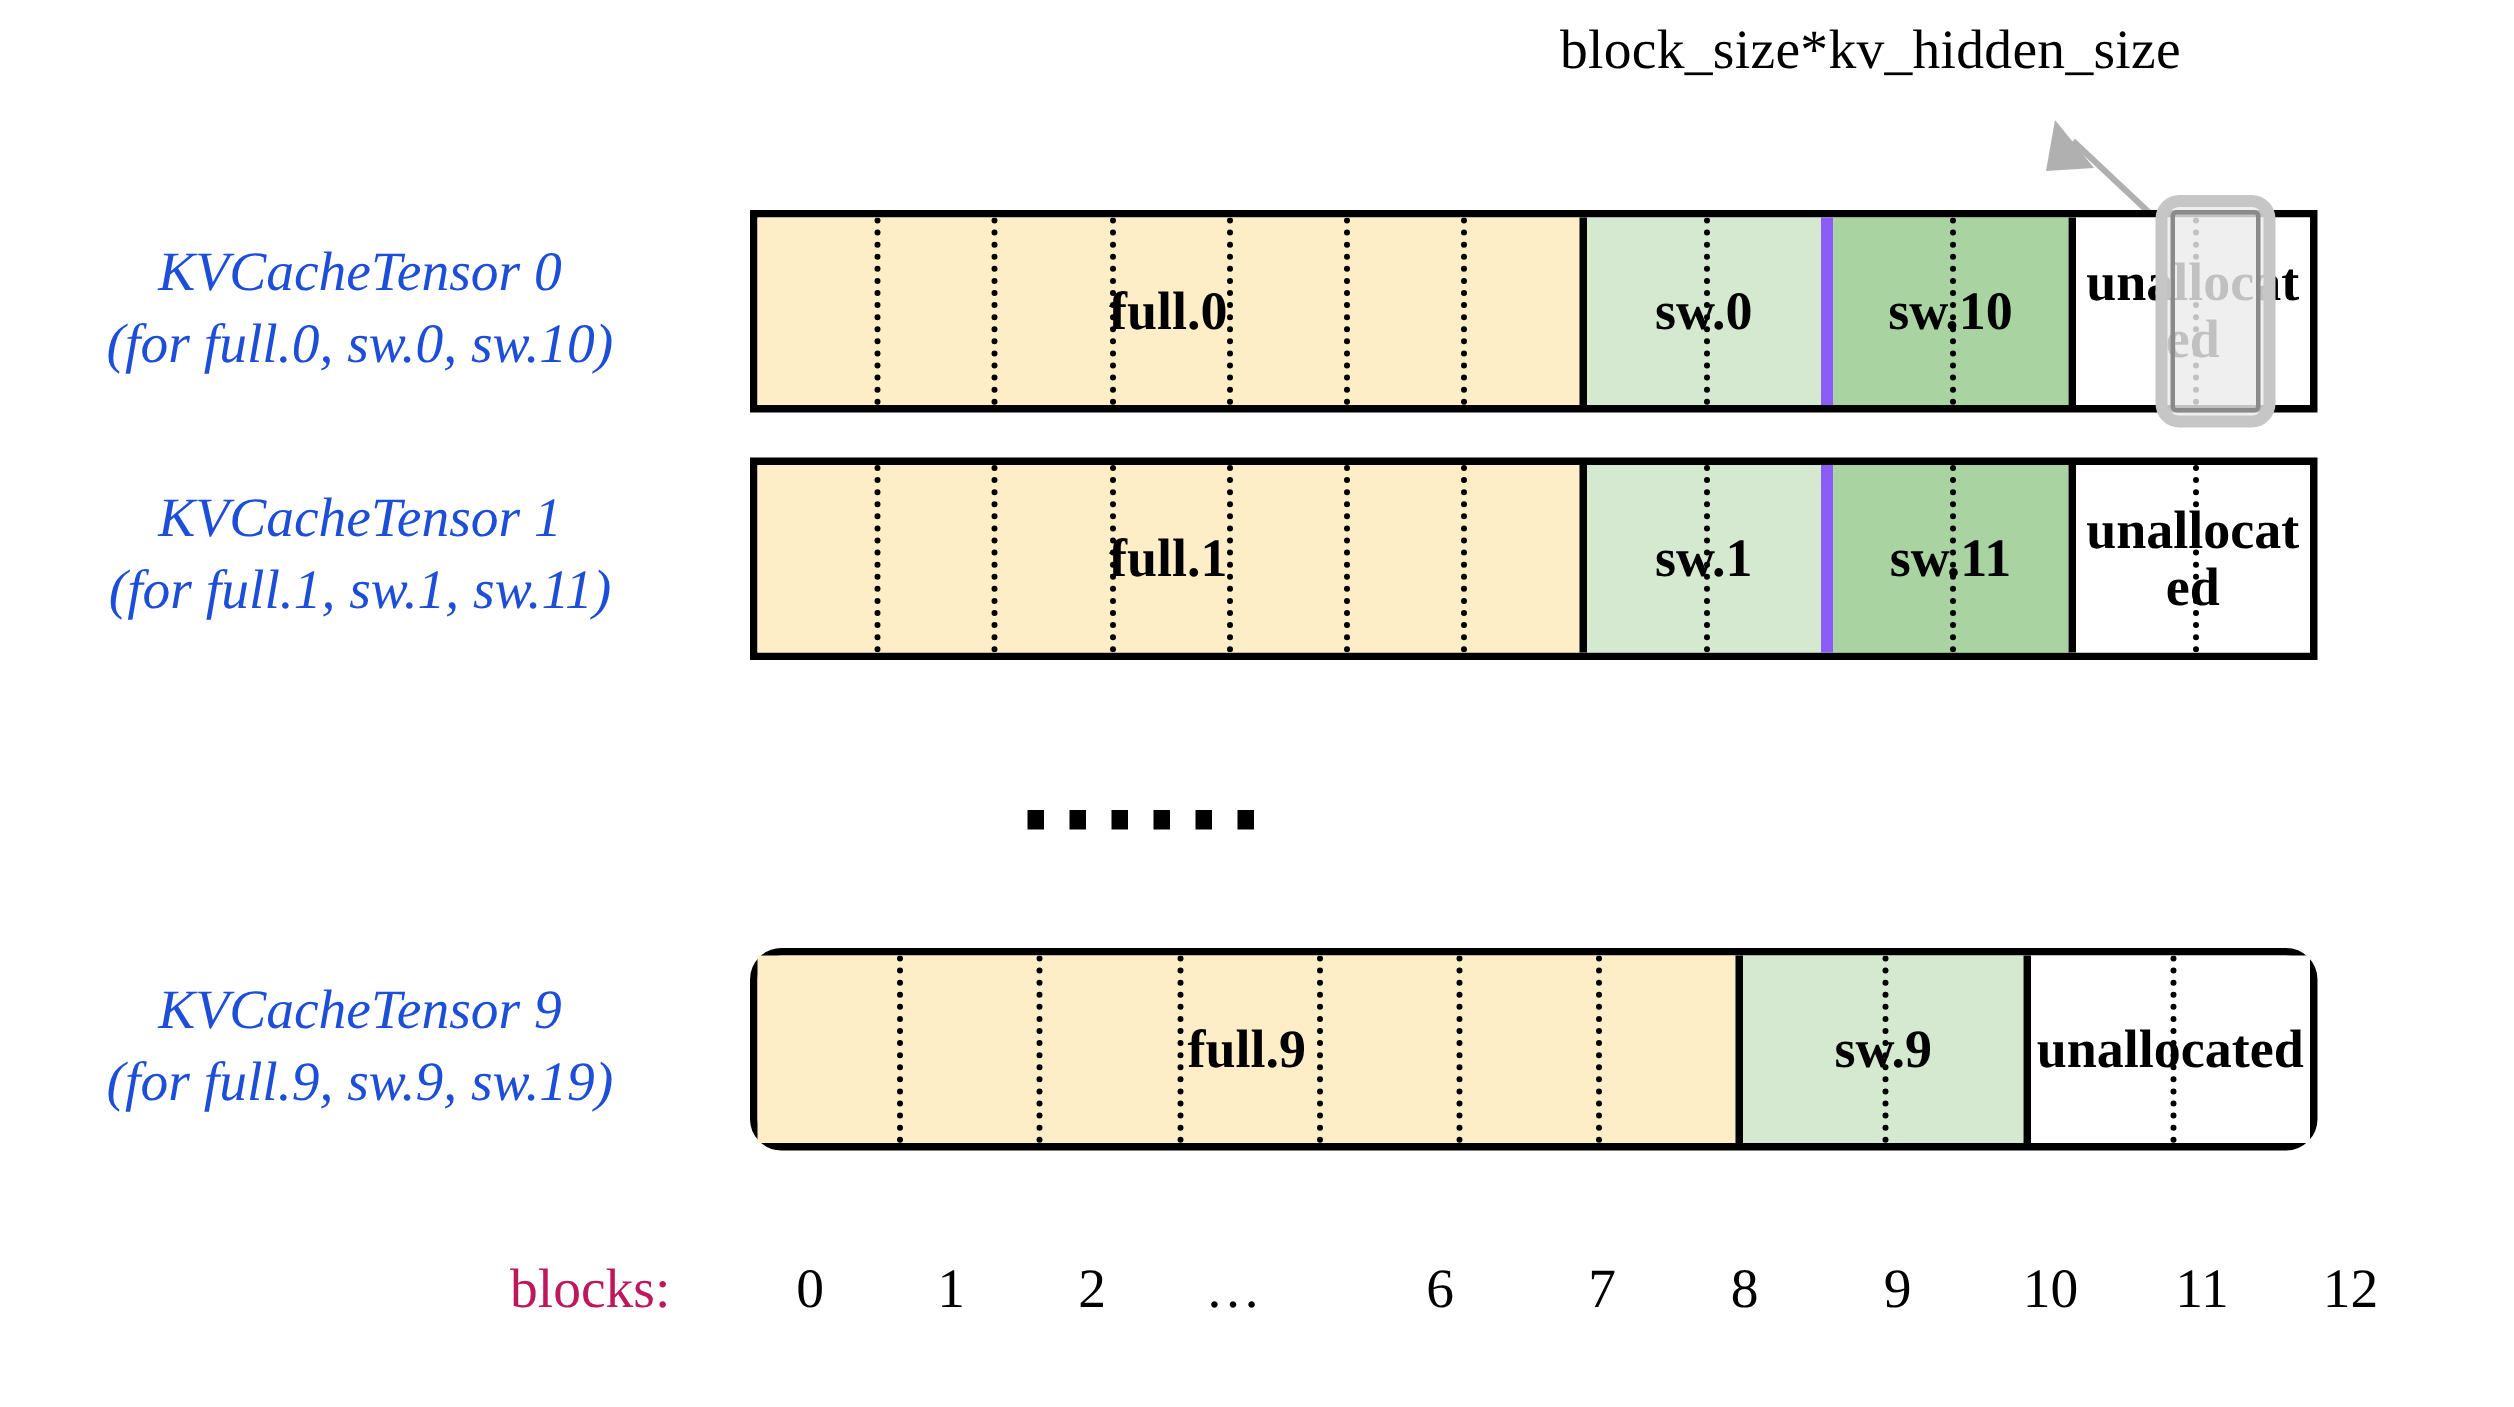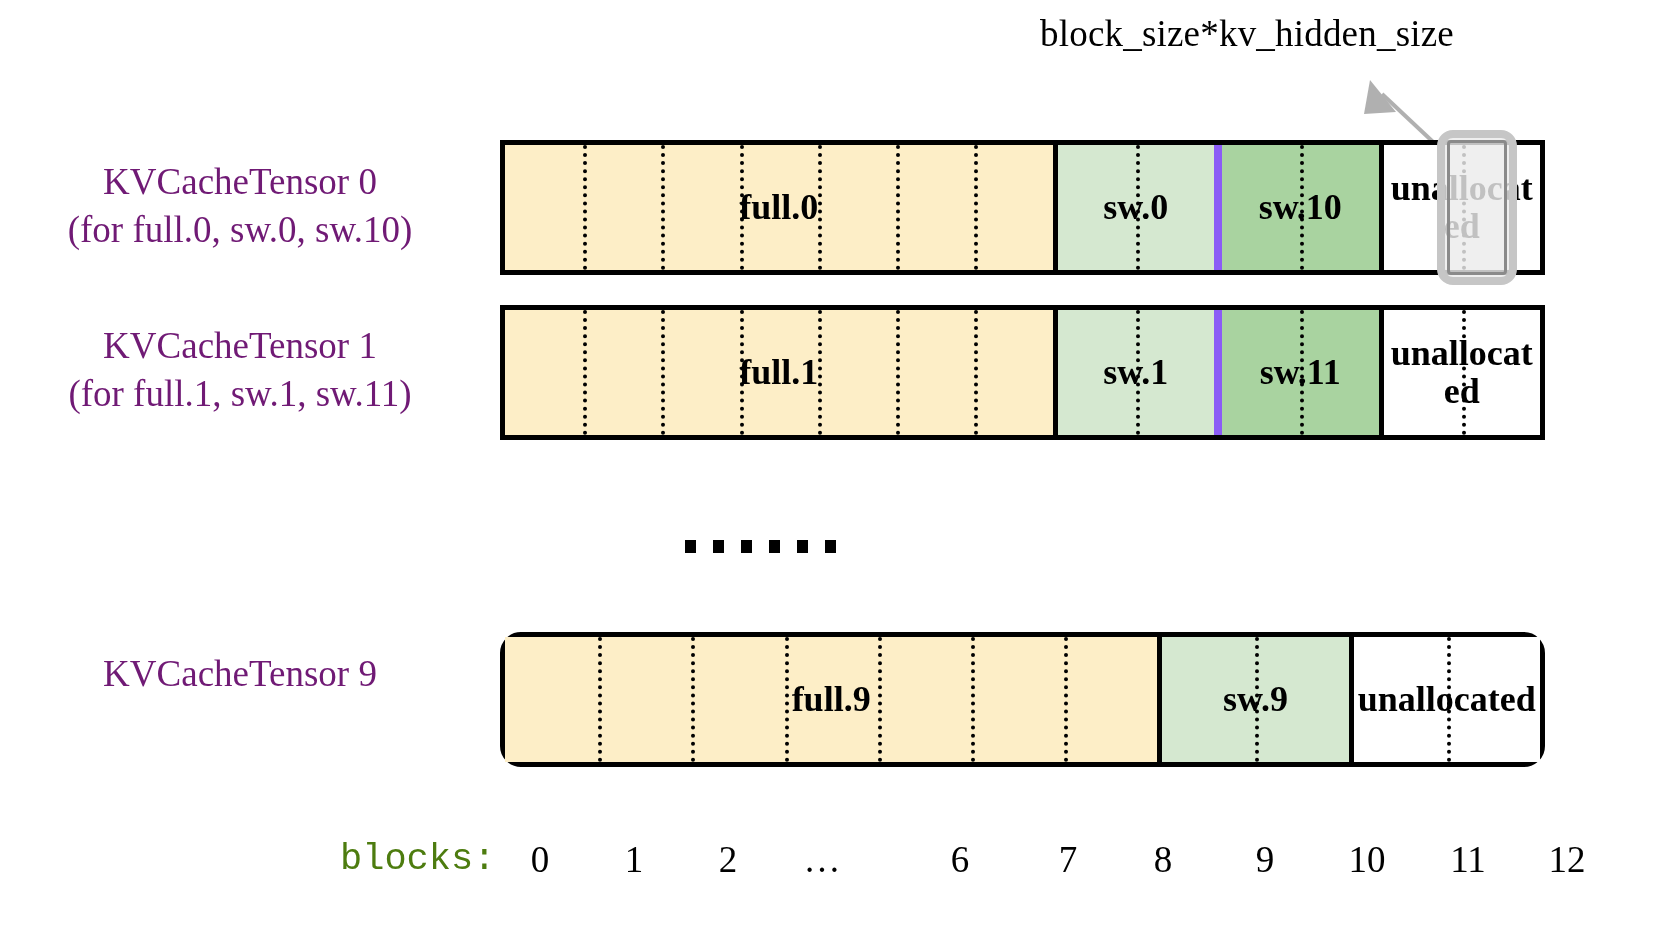--- a/index.html
+++ b/index.html
@@ -106,21 +106,22 @@
   }
 
   
   .row-label {
     position: absolute;
     left: 0;
     width: 480px;
     text-align: center;
     font-size: 37px;
     line-height: 1.3;
-    color: #701a75;
+    color: #1d4ed8;
+    font-style: italic;
   }
   #label-0 { top: 158px; }
   #label-1 { top: 322px; }
   #label-9 { top: 650px; }
   .row-label .l1 { display: block; }
   .row-label .l2 { display: block; }
 
   
   #row-ellipsis {
     position: absolute;
@@ -143,22 +144,21 @@
     left: 0;
     top: 838px;
     width: 1676px;
     height: 60px;
   }
   #blocks-axis .axis-title {
     position: absolute;
     left: 340px;
     top: 0;
     font-size: 37px;
-    color: #4d7c0f;
-    font-family: Liberation Mono, monospace;
+    color: #be185d;
   }
   #blocks-axis .tick-num {
     position: absolute;
     top: 0;
     width: 80px;
     margin-left: -40px;
     text-align: center;
     font-size: 37px;
     color: #000;
   }
@@ -252,20 +252,21 @@
   <span></span>
     <span></span>
     <span></span>
     <span></span>
     <span></span>
     <span></span>
 </div>
 
 <div class="row-label" id="label-9">
   <span class="l1">KVCacheTensor 9</span>
+  <span class="l2">(for full.9, sw.9, sw.19)</span>
 </div>
 <div class="row" id="row-9">
   <div class="seg full">
     <div class="ticks">
       <div class="tick" style="left:14.285%"></div>
       <div class="tick" style="left:28.571%"></div>
       <div class="tick" style="left:42.857%"></div>
       <div class="tick" style="left:57.142%"></div>
       <div class="tick" style="left:71.428%"></div>
       <div class="tick" style="left:85.714%"></div>

